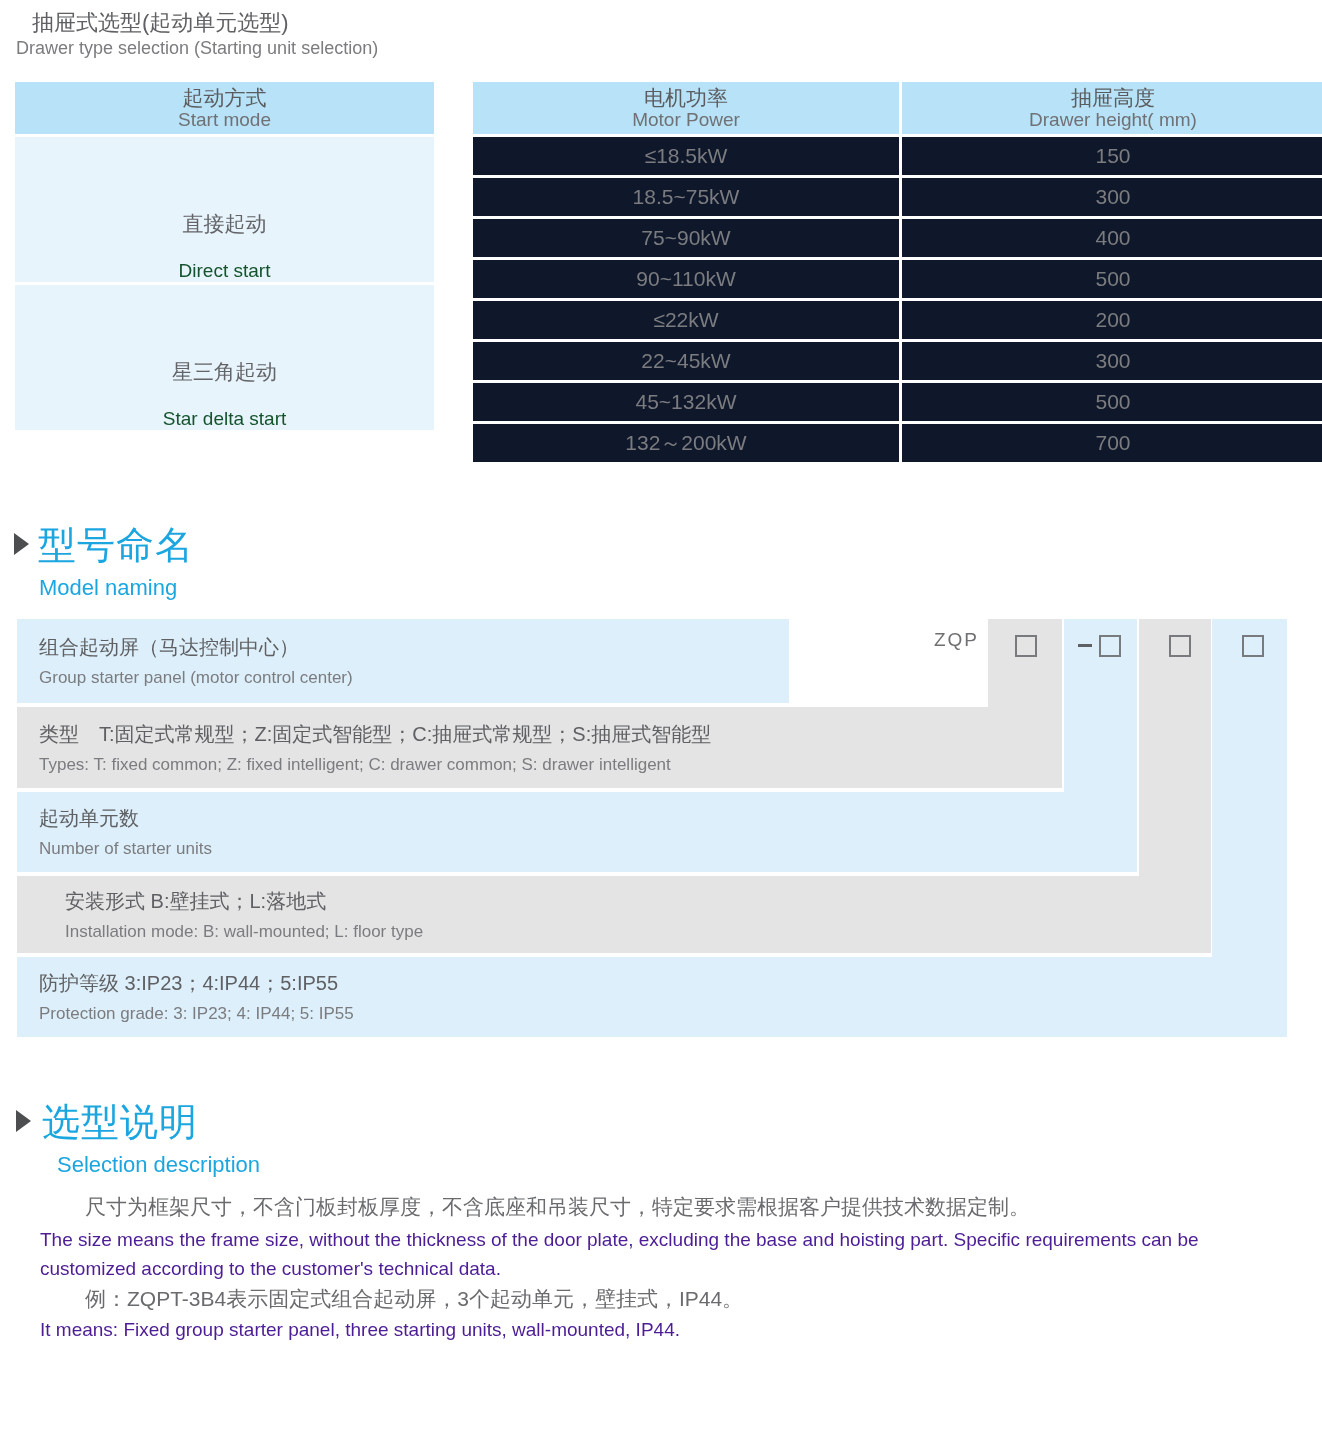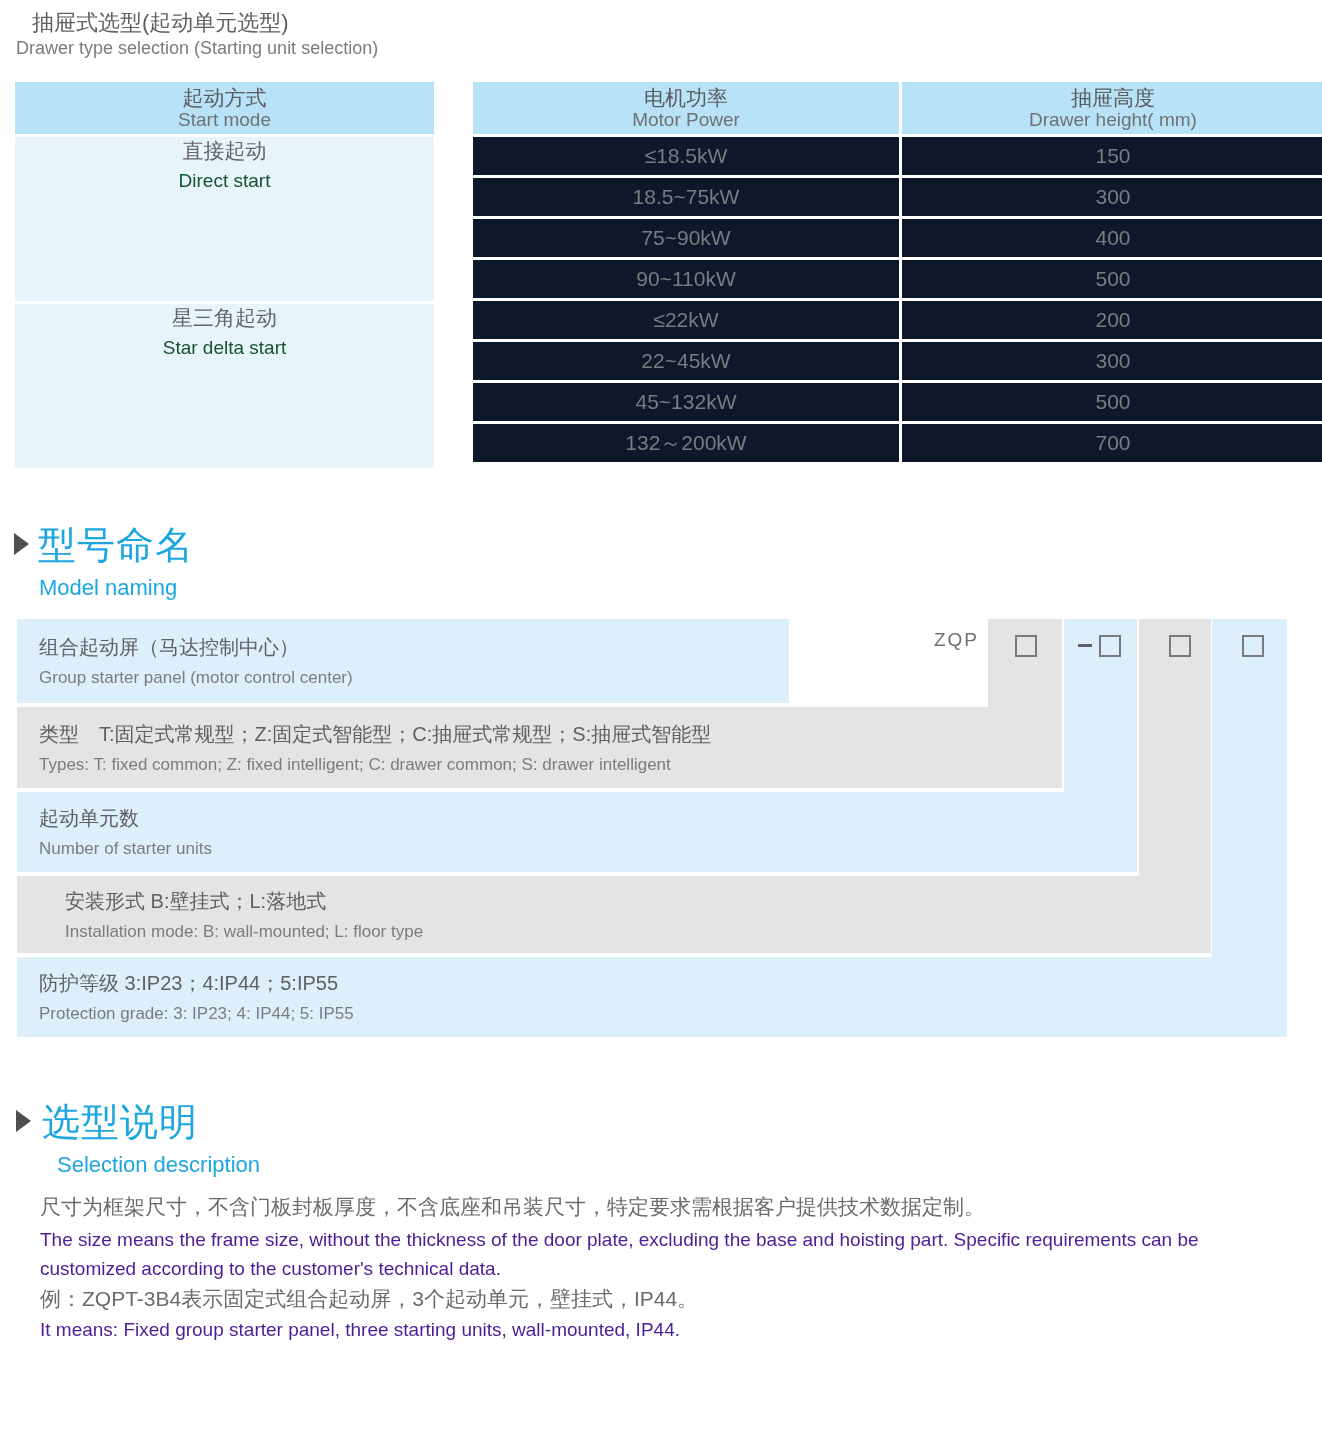--- a/index.html
+++ b/index.html
@@ -18,22 +18,22 @@
   .tcol-1{width:419px;}
   .tcol-2{width:426px;padding-left:36px;}
   .tcol-3{width:422px;}
   .th{
     height:52px;background:#b7e2f7;display:flex;flex-direction:column;
     align-items:center;justify-content:center;line-height:1.12;
   }
   .th .cn{font-size:21px;color:#5b5c5f;}
   .th .en{font-size:19px;color:#707174;}
   .tgroup{
-    height:164px;background:#e8f4fc;display:flex;flex-direction:column;
-    align-items:center;justify-content:flex-start;gap:5px;
+    height:145px;background:#e8f4fc;display:flex;flex-direction:column;
+    align-items:center;justify-content:flex-end;gap:22px;
   }
   .tgroup .cn{font-size:21px;color:#636467;}
   .tgroup .en{font-size:19px;color:#14532d;}
   .td{
     height:38px;background:#0f172a;display:flex;align-items:center;justify-content:center;
     font-size:21px;color:#7b7c7f;
   }
 
   
   .tri{
@@ -62,21 +62,21 @@
   .c4{left:1195px;top:0;width:75px;height:418px;}
   .code-prefix{
     position:absolute;left:840px;top:10px;width:122px;text-align:right;
     font-size:19px;color:#6f7073;letter-spacing:2px;
   }
   .pbox{position:absolute;top:16px;width:18px;height:18px;border:2px solid #797a7d;background:transparent;}
   .pdash{position:absolute;left:1061px;top:25px;width:14px;height:3px;background:#5f6063;}
 
   
   .para{position:absolute;left:40px;line-height:26px;}
-  .para.cn{font-size:21px;color:#6a6b6e;}
+  .para.cn{font-size:21px;color:#6a6b6e;margin-left:45px;}
   .para.en{font-size:19px;color:#4c1d95;}
 </style>
 </head>
 <body>
 
 <div class="page">
 
   <div class="pt-cn">抽屉式选型(起动单元选型)</div>
   <div class="pt-en">Drawer type selection (Starting unit selection)</div>
 

